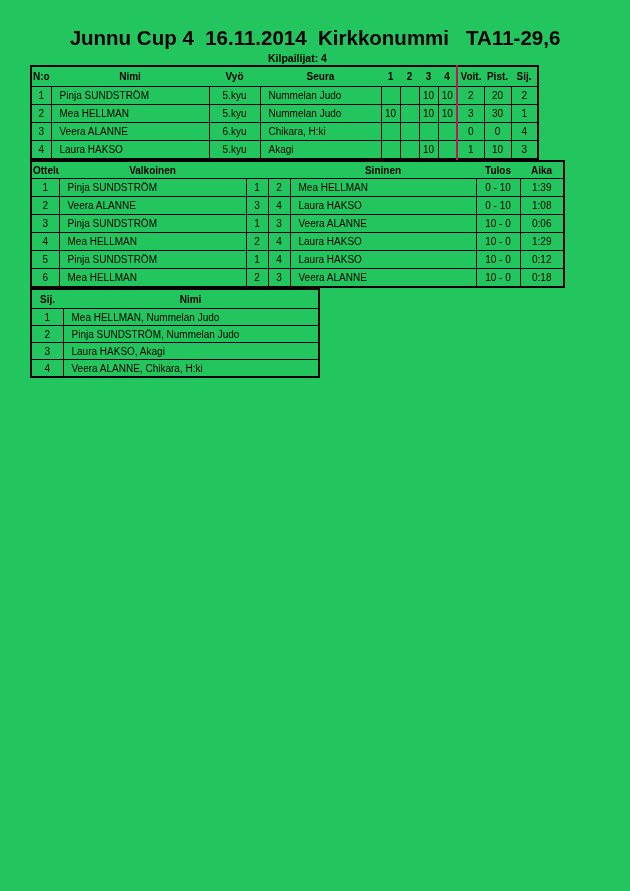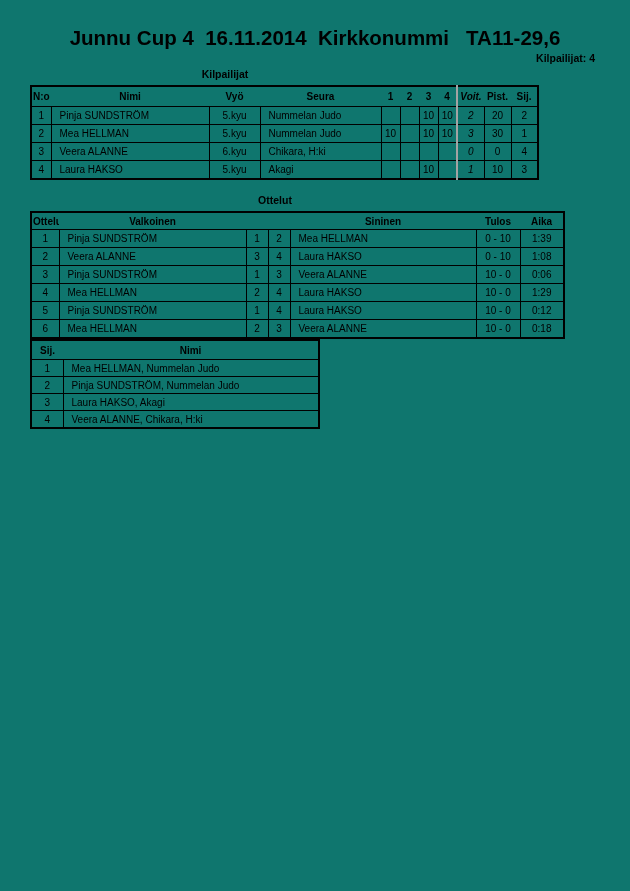--- a/index.html
+++ b/index.html
@@ -1,34 +1,34 @@
 <!DOCTYPE html>
 <html><head>
 <meta charset="utf-8">
 <style>
   html,body{margin:0;padding:0;background:#fff;}
   .page{
     position:relative;
     width:630px;height:891px;
-    background:#0f766e;
+    background:#22c55e;
     color:#000;
     font-family:"Liberation Sans","DejaVu Sans",sans-serif;
     overflow:hidden;
   }
   .title{
     padding-top:26px;
     text-align:center;
     font-size:20.5px;
     font-weight:bold;
     white-space:pre;
     line-height:24px;
   }
   .count-label{
     margin-top:2px;
-    text-align:right;
+    text-align:center;
     padding-right:35px;
     font-size:10.5px;
     font-weight:bold;
     line-height:13px;
   }
   .section-label{
     font-size:10.5px;
     font-weight:bold;
     text-align:center;
     line-height:13px;
@@ -68,31 +68,30 @@
     padding:0;
     white-space:nowrap;
     overflow:hidden;
   }
   .t-competitors td{height:17px;}
   .t-matches td{height:17px;}
   .t-results td{height:16px;}
 
   .al{text-align:left;padding-left:8px;}
   th.flush{text-align:left;padding-left:1px;}
-  .sep{border-left:2px solid #a3a3a3;font-style:italic;}
+  .sep{border-left:2px solid #be185d;}
 </style>
 </head>
 <body>
 
 <div class="page">
 
   <div class="title">Junnu Cup 4  16.11.2014  Kirkkonummi   TA11-29,6</div>
   <div class="count-label">Kilpailijat: 4</div>
 
-  <div class="section-label label-competitors">Kilpailijat</div>
   <table class="t-competitors">
     <colgroup>
       <col style="width:20px">
         <col style="width:158px">
         <col style="width:51px">
         <col style="width:121px">
       <col style="width:19px">
         <col style="width:19px">
         <col style="width:19px">
         <col style="width:19px">
@@ -164,21 +163,20 @@
         <td></td>
         <td>10</td>
         <td></td>
         <td class="sep">1</td>
         <td>10</td>
         <td>3</td>
       </tr>
     </tbody>
   </table>
 
-  <div class="section-label label-matches">Ottelut</div>
   <table class="t-matches">
     <colgroup>
       <col style="width:28px">
         <col style="width:187px">
         <col style="width:22px">
         <col style="width:22px">
       <col style="width:186px">
         <col style="width:44px">
         <col style="width:44px">
     </colgroup>

